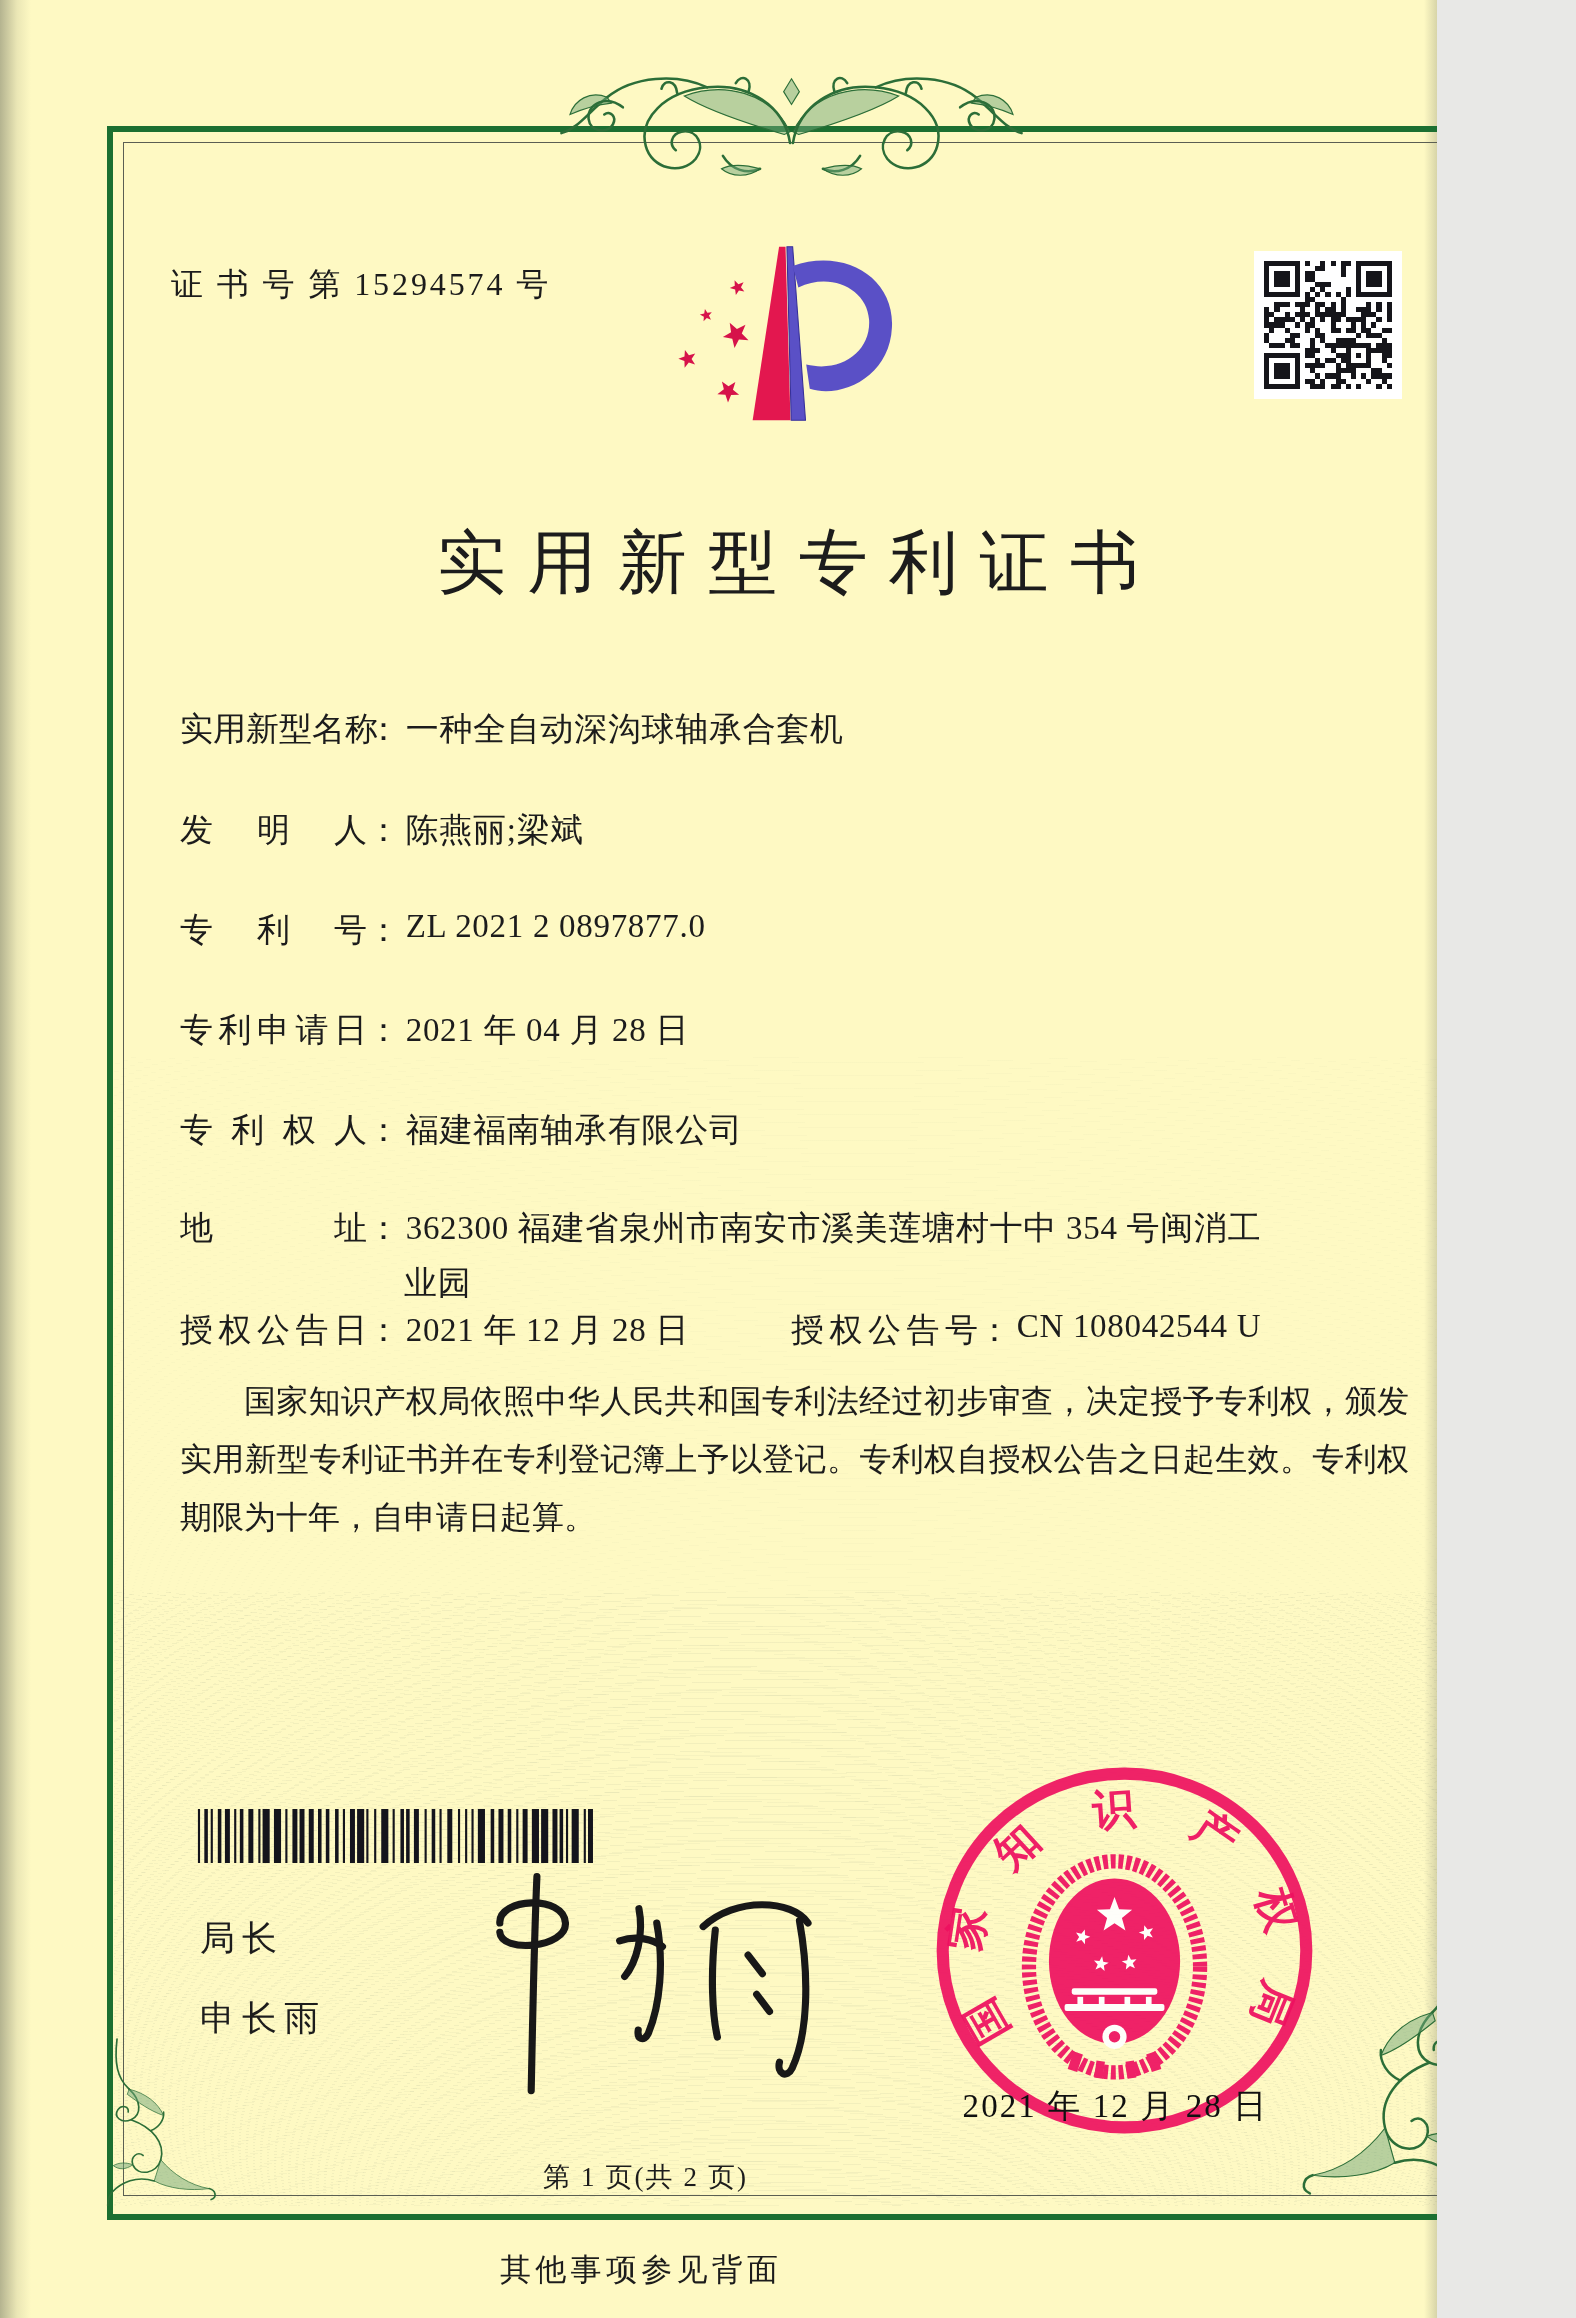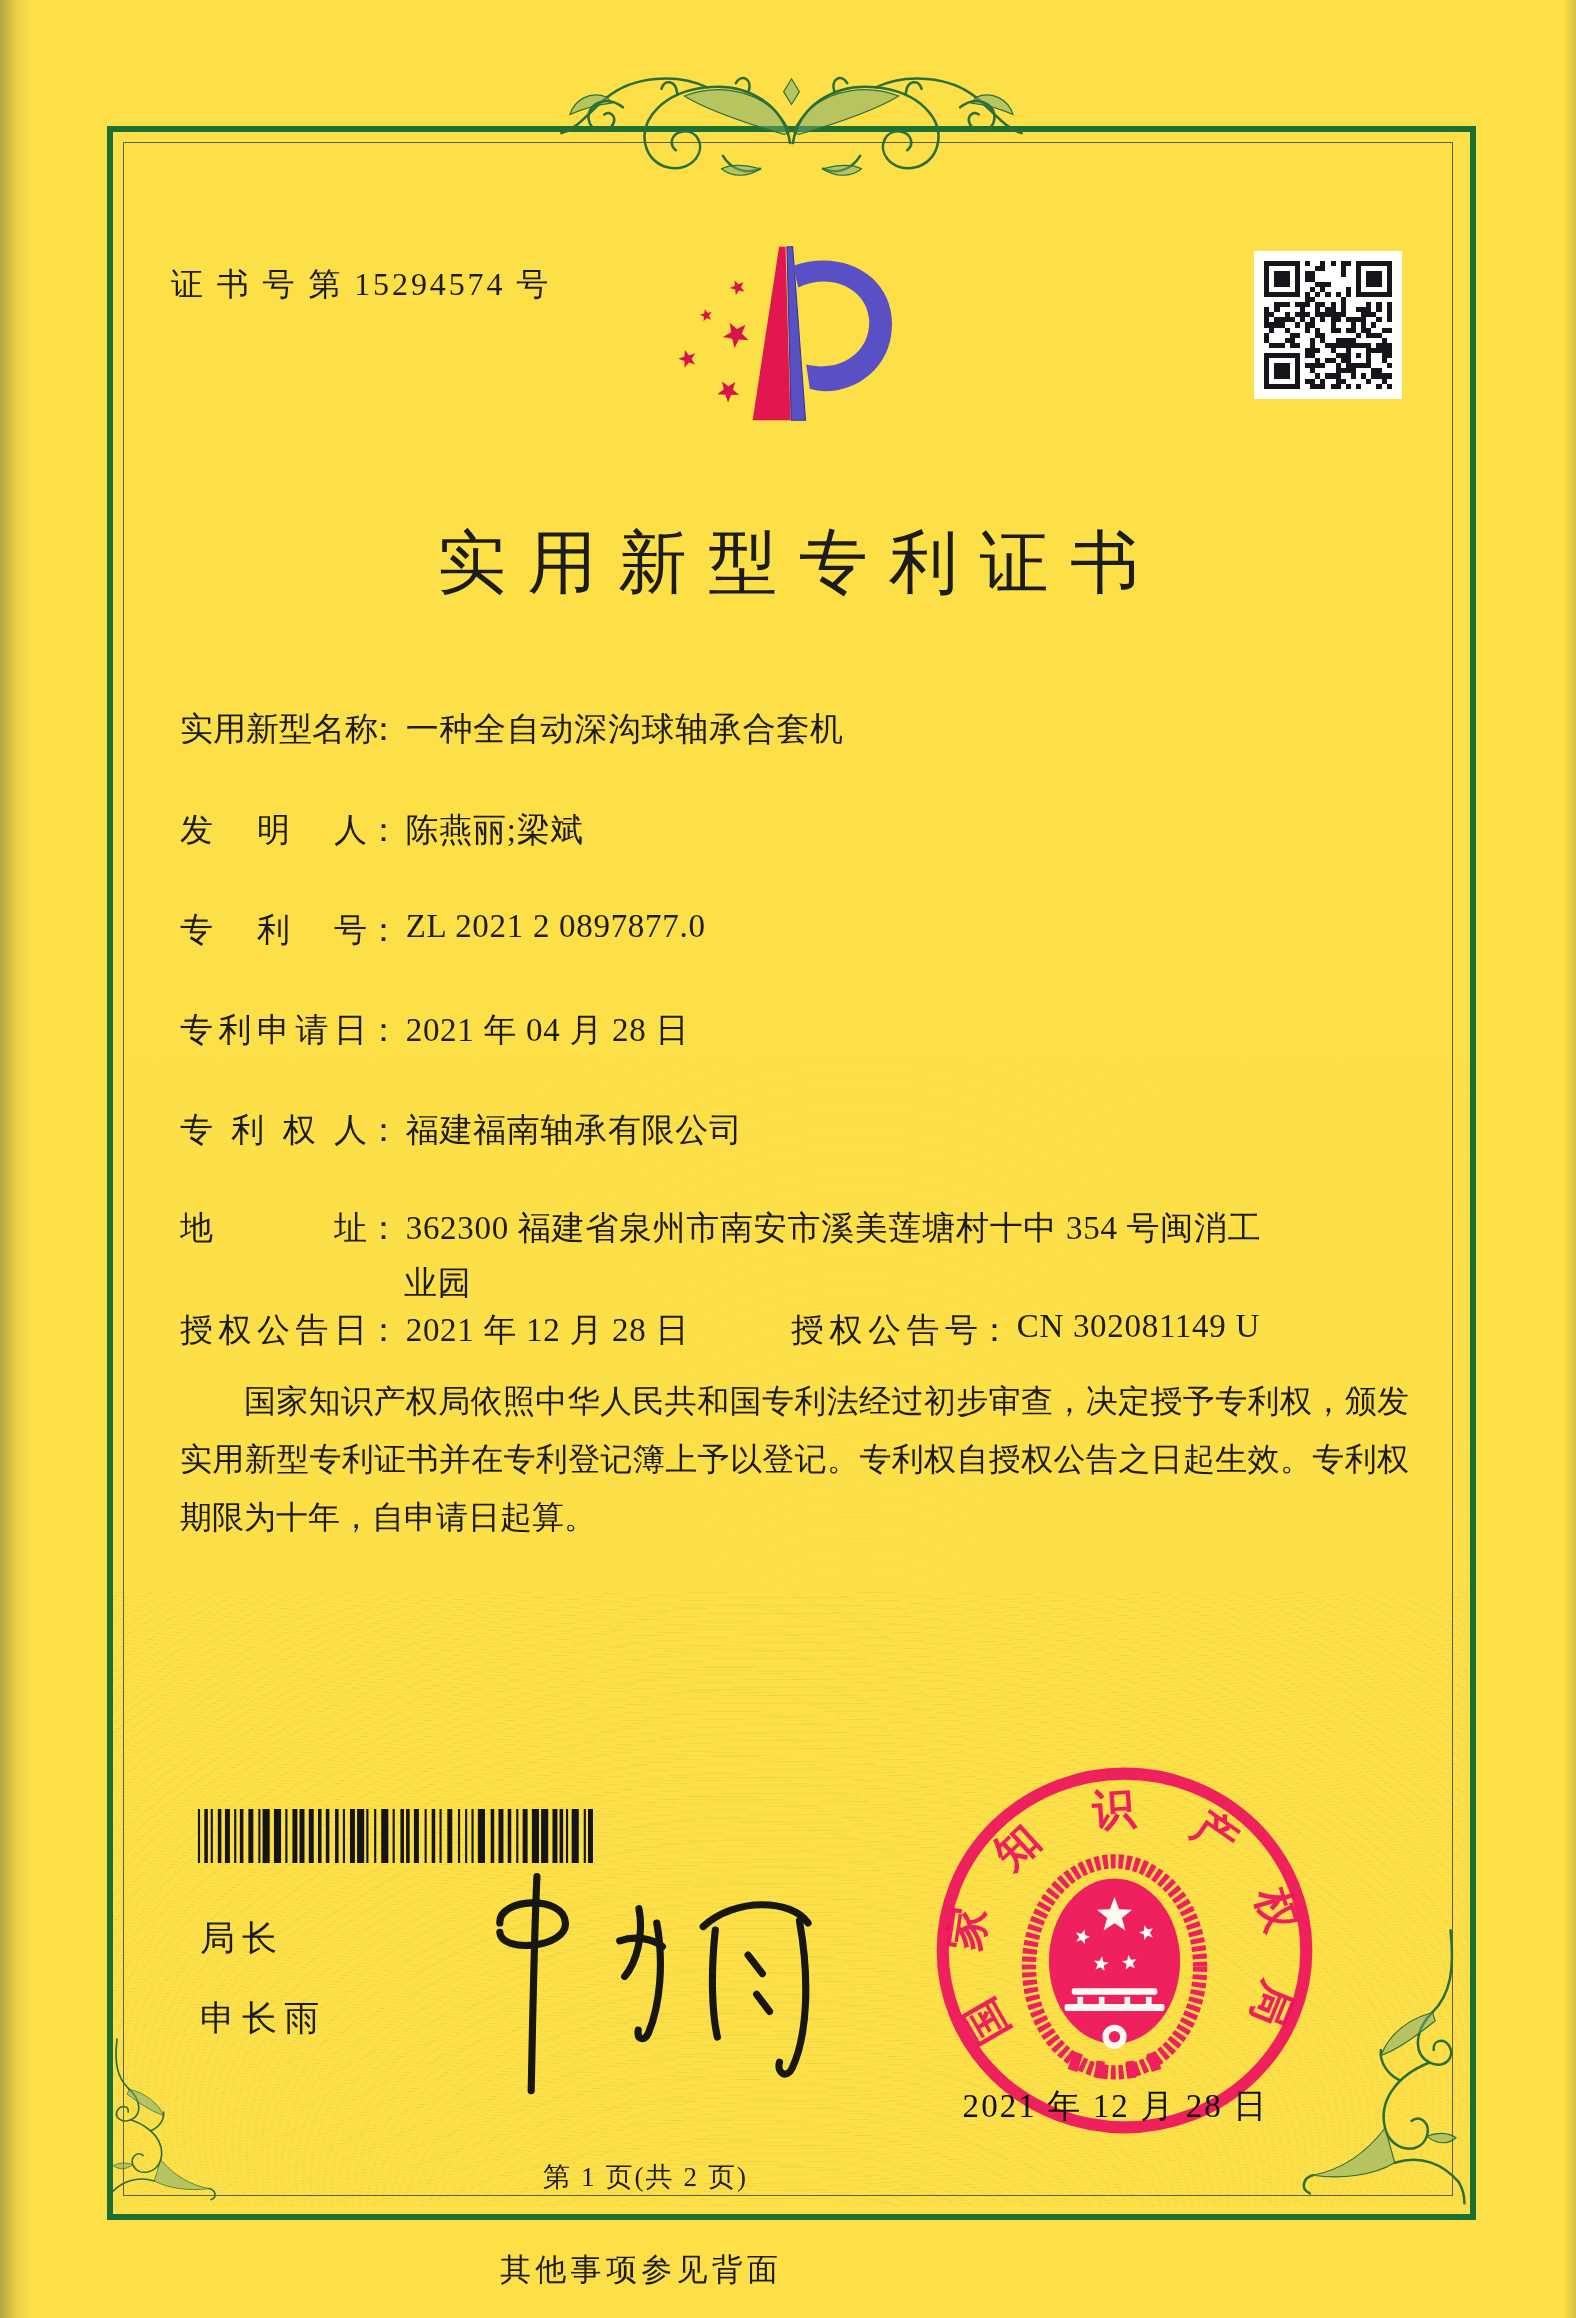--- a/index.html
+++ b/index.html
@@ -1,16 +1,16 @@
 <!DOCTYPE html>
 <html style="font-size:11.4px"><head>
 <meta charset="utf-8">
 <style>
   html,body{margin:0;padding:0;background:#e8e8e6;}
-  .page{position:relative;width:1576px;height:2319px;background:#fde047;overflow:hidden;
+  .page{position:relative;width:1437px;height:2319px;background:#fef9c3;overflow:hidden;
         font-family:"Liberation Serif","DejaVu Serif",serif;color:#1c1c1c;}
   .abs{position:absolute;}
   
   .scan-left{left:0;top:0;width:31px;height:100%;
      background:linear-gradient(90deg,rgba(60,66,60,.38),rgba(60,66,60,.10) 55%,rgba(60,66,60,0));}
   .scan-right{right:0;top:0;width:13px;height:100%;background:linear-gradient(270deg,rgba(60,66,60,.20),rgba(60,66,60,0));}
   
   .guilloche{left:114px;top:1592px;width:1353px;height:614px;opacity:.75;pointer-events:none;
      background:
        repeating-radial-gradient(120% 70% at 50% 135%, rgba(100,115,105,.10) 0 1.1px, transparent 1.1px 10px),
@@ -461,21 +461,21 @@
   <div class="frow" style="top:1206px">
     <span class="f-label">地 址</span><span class="f-colon">：</span><span class="f-value">362300 福建省泉州市南安市溪美莲塘村十中 354 号闽消工</span>
   </div>
   <div class="frow" style="top:1261px;left:404px">
     <span class="f-value" style="margin-left:0">业园</span>
   </div>
   <div class="frow" style="top:1308px">
     <span class="f-label">授权公告日</span><span class="f-colon">：</span><span class="f-value">2021 年 12 月 28 日</span>
   </div>
   <div class="frow" style="top:1308px;left:791px">
-    <span class="f-label">授权公告号</span><span class="f-colon">：</span><span class="f-value">CN 302081149 U</span>
+    <span class="f-label">授权公告号</span><span class="f-colon">：</span><span class="f-value">CN 108042544 U</span>
   </div>
 
   <div class="abs paras">
     <p>国家知识产权局依照中华人民共和国专利法经过初步审查，决定授予专利权，颁发实用新型专利证书并在专利登记簿上予以登记。专利权自授权公告之日起生效。专利权期限为十年，自申请日起算。</p>
   </div>
 
   <svg class="abs barcode" width="404" height="54" viewBox="0 0 566 76">
     <g id="barcodeBars" fill="#14141c">
         <rect x="0" y="0" width="3" height="76"></rect>
         <rect x="9" y="0" width="5" height="76"></rect>

